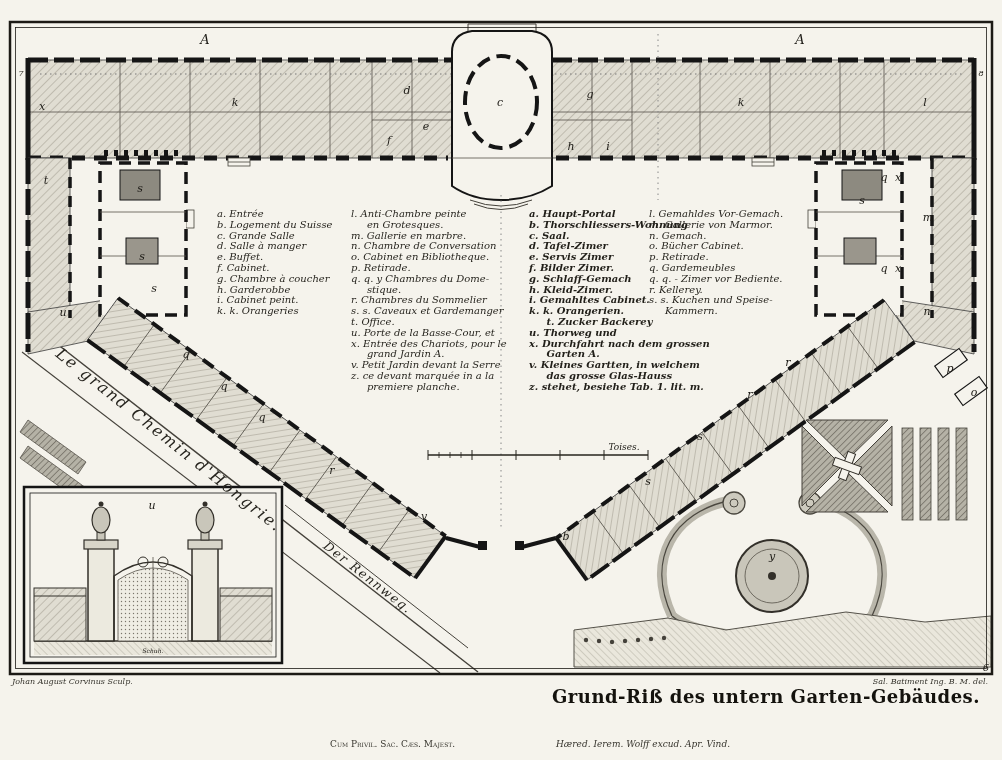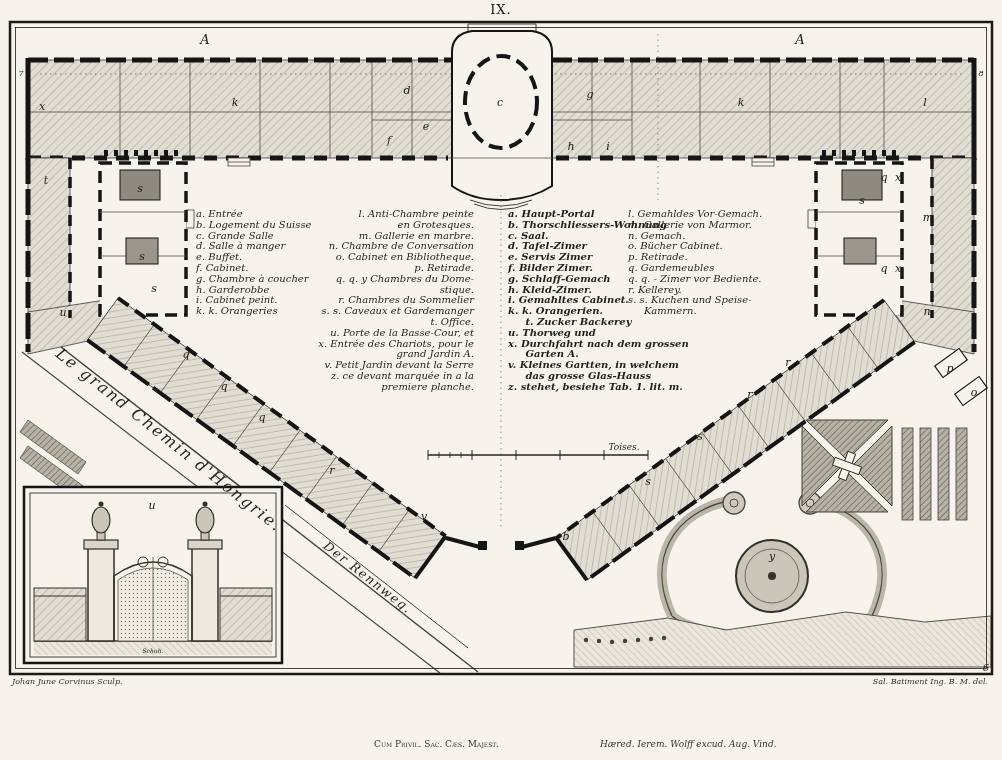--- a/index.html
+++ b/index.html
@@ -2,34 +2,34 @@
 <html><head>
 <meta charset="utf-8">
 <style>
   html,body{margin:0;padding:0;background:#fff;}
   .page{position:relative;width:1002px;height:760px;background:#f5f3ec;overflow:hidden;
         font-family:"DejaVu Serif", serif;color:#1c1a15;}
   svg{position:absolute;left:0;top:0;}
   .abs{position:absolute;}
   .plate-number{left:0;right:0;top:2px;text-align:center;font-size:13px;letter-spacing:1px;}
   .legend-col{font-style:italic;font-size:10px;line-height:10.8px;white-space:pre;color:#211f19;}
-  .legend-line{white-space:pre;}
+  .legend-line{white-space:pre;margin-left:21px;}
   #fr1{left:196px;top:209px;width:140px;}
-  #fr2{left:316px;top:209px;width:158px;text-align:right;}
+  #fr2{left:330px;top:209px;width:158px;}
   #de1{left:508px;top:209px;width:160px;font-weight:bold;}
   #de2{left:628px;top:209px;width:158px;}
   .road-label{font-style:italic;transform-origin:left top;color:#26241e;}
   #road1{left:64px;top:344px;transform:rotate(38.5deg);font-size:16px;letter-spacing:2px;}
   #road2{left:330px;top:538px;transform:rotate(38deg);font-size:12.5px;letter-spacing:1.5px;}
   .sig{font-style:italic;font-size:8px;color:#36342d;}
   #sig-left{left:12px;top:677px;}
   #sig-right{right:14px;top:677px;}
   .title-fr{left:30px;top:684px;font-style:italic;font-size:21px;letter-spacing:0.5px;color:#14120d;}
   .title-de{left:552px;top:686px;font-weight:bold;font-size:18px;letter-spacing:0.5px;color:#14120d;}
-  .small-cap{font-size:9px;color:#36342d;margin-left:44px;}
+  .small-cap{font-size:9px;color:#36342d;}
   #privilege{left:330px;top:739px;font-variant:small-caps;}
   #publisher{left:556px;top:739px;font-style:italic;}
   #plan-letters text{font-family:"DejaVu Serif",serif;font-style:italic;fill:#1c1a15;text-anchor:middle;}
 </style>
 </head>
 <body>
 
 <div class="page">
 
 <svg id="plan-svg" width="1002" height="760" viewBox="0 0 1002 760" xmlns="http://www.w3.org/2000/svg">
@@ -333,30 +333,30 @@
         <text x="950" y="372" font-size="11">p</text>
         <text x="974" y="396" font-size="11">o</text>
         <text x="772" y="560" font-size="11">y</text>
         <text x="152" y="509" font-size="11">u</text>
         <text x="153" y="653" font-size="6">Schuh.</text>
         <text x="624" y="450" font-size="9">Toises.</text>
         <text x="986" y="671" font-size="10">6</text>
       </g>
 </svg>
 
-<div class="abs plate-number">IX.</div>
 
 <div class="abs legend-col" id="fr1"><div class="legend-line">a. Entrée</div><div class="legend-line">b. Logement du Suisse</div><div class="legend-line">c. Grande Salle</div><div class="legend-line">d. Salle à manger</div><div class="legend-line">e. Buffet.</div><div class="legend-line">f. Cabinet.</div><div class="legend-line">g. Chambre à coucher</div><div class="legend-line">h. Garderobbe</div><div class="legend-line">i. Cabinet peint.</div><div class="legend-line">k. k. Orangeries</div></div>
 <div class="abs legend-col" id="fr2"><div class="legend-line">l. Anti-Chambre peinte</div><div class="legend-line">     en Grotesques.</div><div class="legend-line">m. Gallerie en marbre.</div><div class="legend-line">n. Chambre de Conversation</div><div class="legend-line">o. Cabinet en Bibliotheque.</div><div class="legend-line">p. Retirade.</div><div class="legend-line">q. q. y Chambres du Dome-</div><div class="legend-line">     stique.</div><div class="legend-line">r. Chambres du Sommelier</div><div class="legend-line">s. s. Caveaux et Gardemanger</div><div class="legend-line">t. Office.</div><div class="legend-line">u. Porte de la Basse-Cour, et</div><div class="legend-line">x. Entrée des Chariots, pour le</div><div class="legend-line">     grand Jardin A.</div><div class="legend-line">v. Petit Jardin devant la Serre</div><div class="legend-line">z. ce devant marquée in a la</div><div class="legend-line">     premiere planche.</div></div>
 <div class="abs legend-col" id="de1"><div class="legend-line">a. Haupt-Portal</div><div class="legend-line">b. Thorschliessers-Wohnung</div><div class="legend-line">c. Saal.</div><div class="legend-line">d. Tafel-Zimer</div><div class="legend-line">e. Servis Zimer</div><div class="legend-line">f. Bilder Zimer.</div><div class="legend-line">g. Schlaff-Gemach</div><div class="legend-line">h. Kleid-Zimer.</div><div class="legend-line">i. Gemahltes Cabinet.</div><div class="legend-line">k. k. Orangerien.</div><div class="legend-line">     t. Zucker Backerey</div><div class="legend-line">u. Thorweg und</div><div class="legend-line">x. Durchfahrt nach dem grossen</div><div class="legend-line">     Garten A.</div><div class="legend-line">v. Kleines Gartten, in welchem</div><div class="legend-line">     das grosse Glas-Hauss</div><div class="legend-line">z. stehet, besiehe Tab. 1. lit. m.</div></div>
 <div class="abs legend-col" id="de2"><div class="legend-line">l. Gemahldes Vor-Gemach.</div><div class="legend-line">m. Gallerie von Marmor.</div><div class="legend-line">n. Gemach.</div><div class="legend-line">o. Bücher Cabinet.</div><div class="legend-line">p. Retirade.</div><div class="legend-line">q. Gardemeubles</div><div class="legend-line">q. q. - Zimer vor Bediente.</div><div class="legend-line">r. Kellerey.</div><div class="legend-line">s. s. Kuchen und Speise-</div><div class="legend-line">     Kammern.</div></div>
 
 <div class="abs road-label" id="road1">Le grand Chemin d'Hongrie.</div>
 <div class="abs road-label" id="road2">Der Rennweg.</div>
 
-<div class="abs sig" id="sig-left">Johan June Corvinus Sculp.</div>
+<div class="abs sig" id="sig-left">Johan August Corvinus Sculp.</div>
 <div class="abs sig" id="sig-right">Sal. Batiment Ing. B. M. del.</div>
 
+<div class="abs title-de">Grund-Riß des untern Garten-Gebäudes.</div>
 
 <div class="abs small-cap" id="privilege">Cum Privil. Sac. Cæs. Majest.</div>
-<div class="abs small-cap" id="publisher">Hæred. Ierem. Wolff excud. Aug. Vind.</div>
+<div class="abs small-cap" id="publisher">Hæred. Ierem. Wolff excud. Apr. Vind.</div>
 
 </div>
 
 </body></html>

